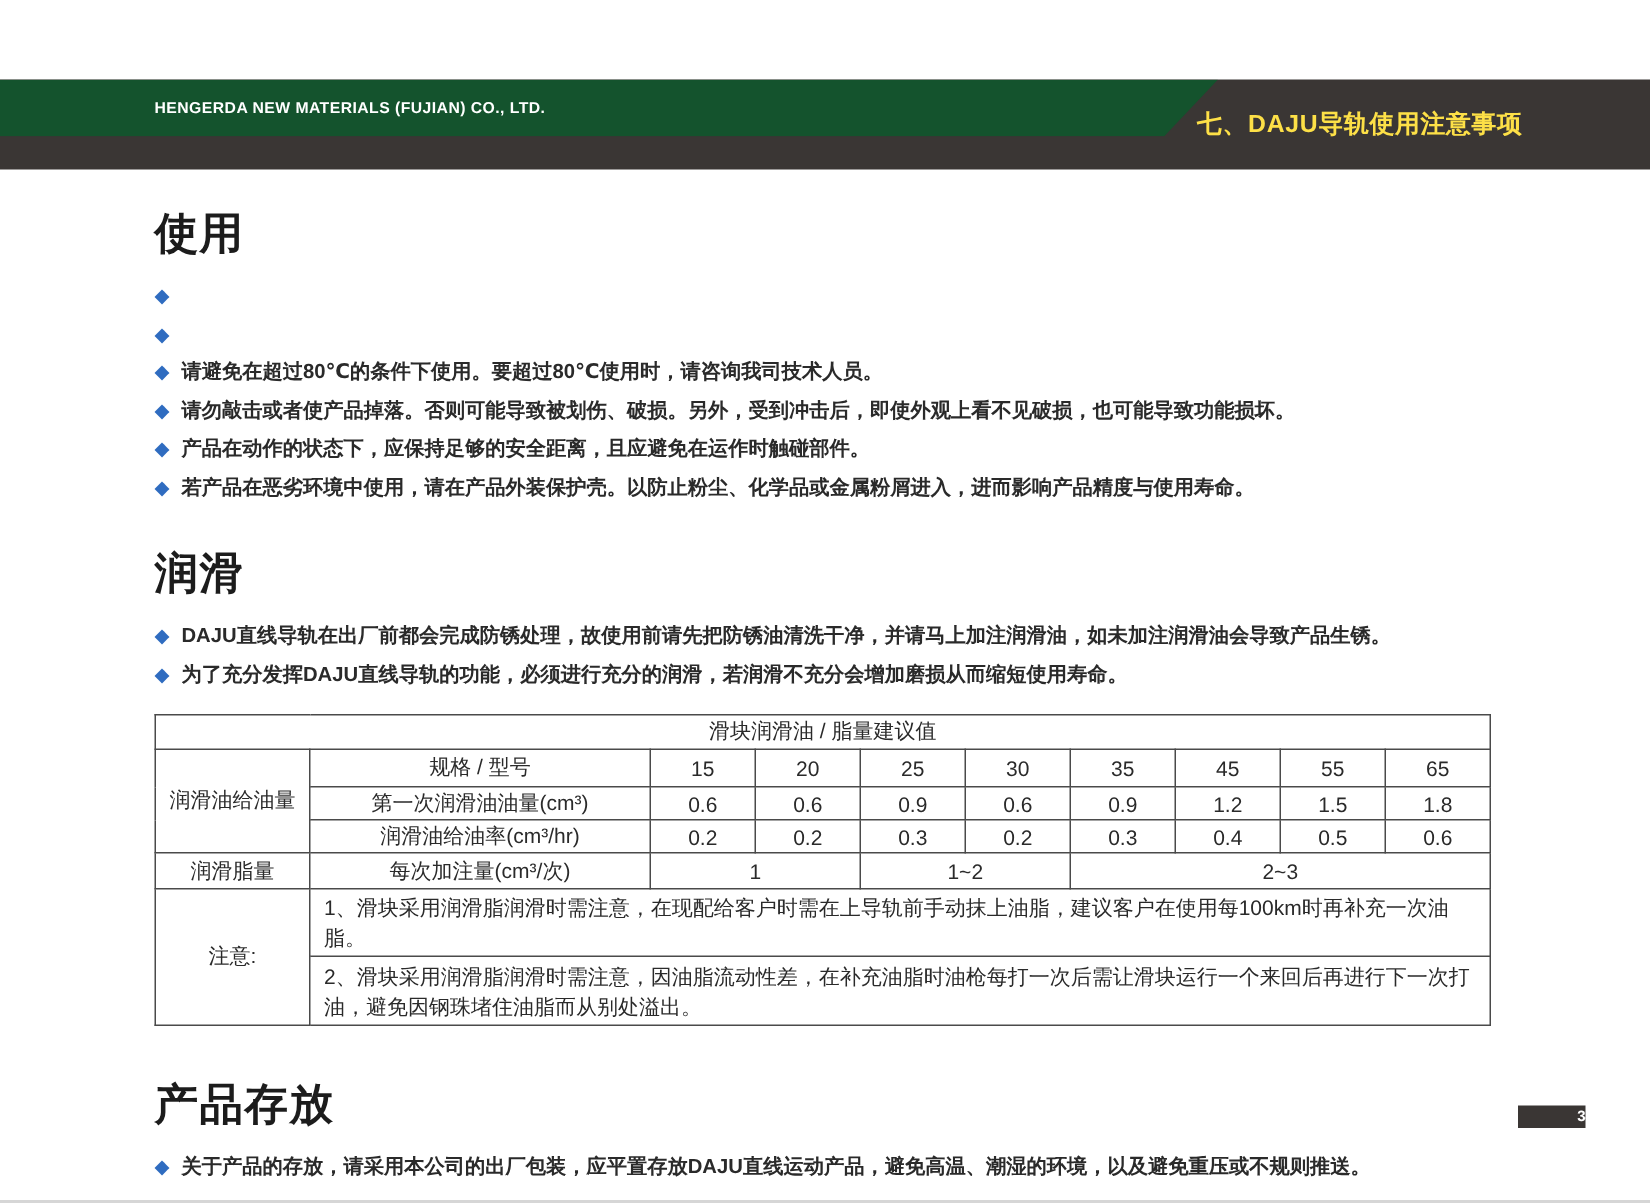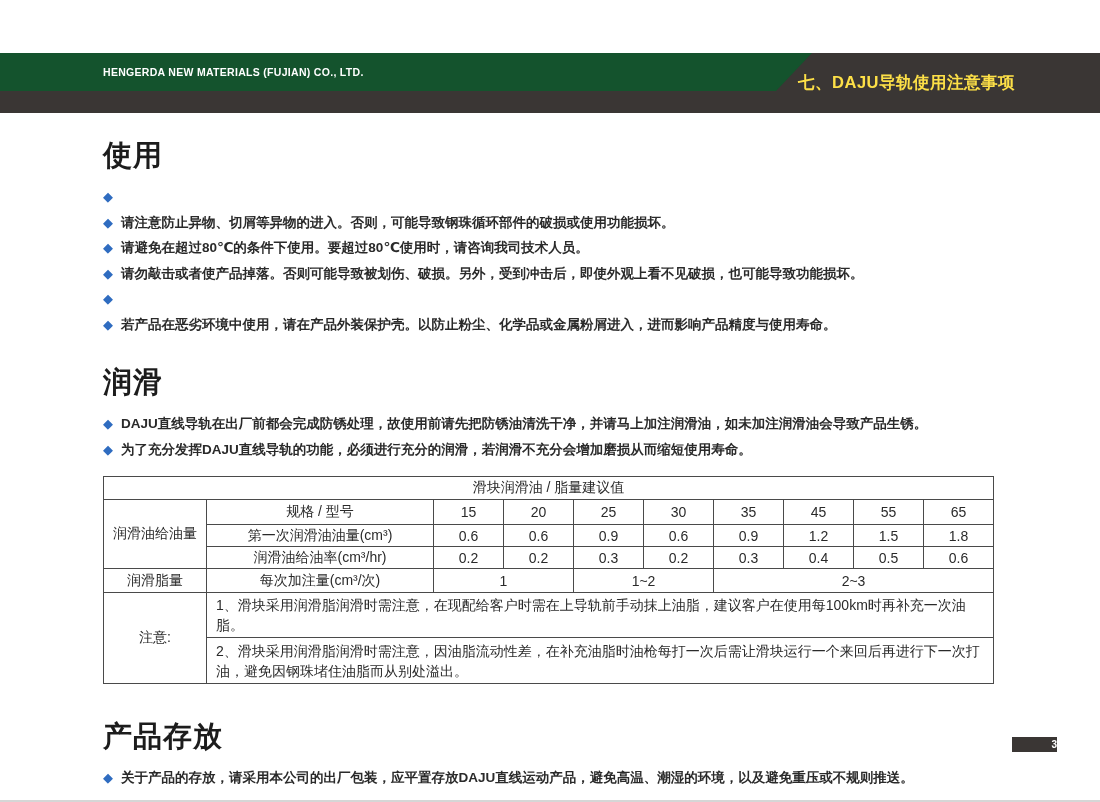--- a/index.html
+++ b/index.html
@@ -53,32 +53,32 @@
 
   <div class="content">
 
     <h2 class="sec-title">使用</h2>
     <ul class="bullets">
       <li>
           <span class="diamond">◆</span>
         </li>
       <li>
           <span class="diamond">◆</span>
-          <span>请注意防止异物、切屑等异物的进入。否则，可能导致钢珠循环部件的破损或使用功能损坏。</span>
         </li>
       <li>
           <span class="diamond">◆</span>
           <span>请避免在超过80℃的条件下使用。要超过80℃使用时，请咨询我司技术人员。</span>
         </li>
       <li>
           <span class="diamond">◆</span>
           <span>请勿敲击或者使产品掉落。否则可能导致被划伤、破损。另外，受到冲击后，即使外观上看不见破损，也可能导致功能损坏。</span>
         </li>
       <li>
           <span class="diamond">◆</span>
+          <span>产品在动作的状态下，应保持足够的安全距离，且应避免在运作时触碰部件。</span>
         </li>
       <li>
           <span class="diamond">◆</span>
           <span>若产品在恶劣环境中使用，请在产品外装保护壳。以防止粉尘、化学品或金属粉屑进入，进而影响产品精度与使用寿命。</span>
         </li>
     </ul>
 
     <h2 class="sec-title" style="margin-top:26px;">润滑</h2>
     <ul class="bullets">
       <li>

